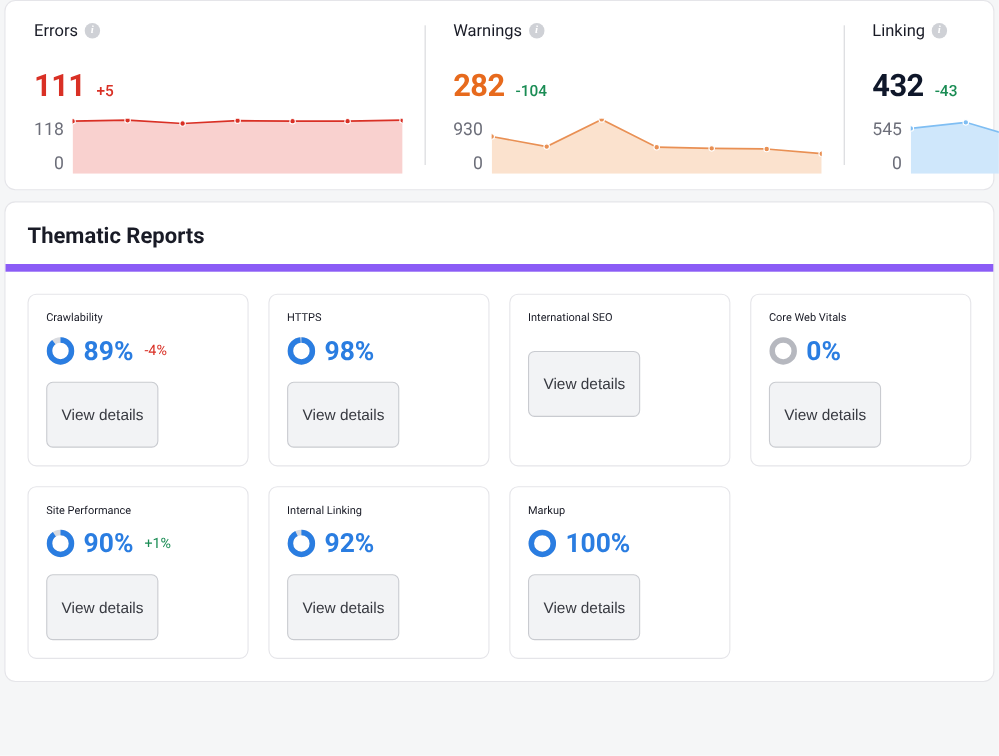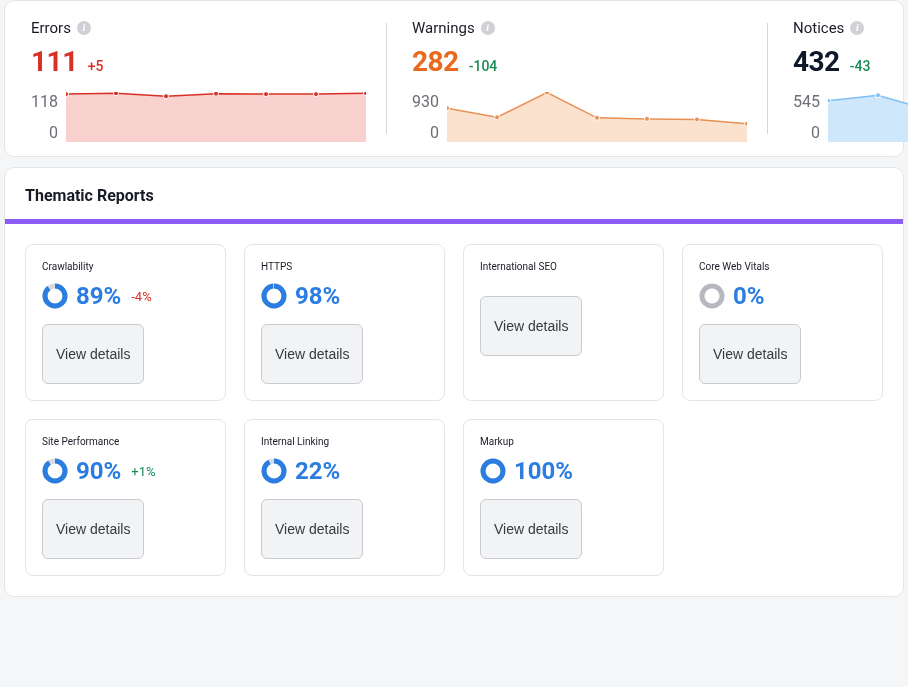--- a/index.html
+++ b/index.html
@@ -48,21 +48,21 @@
     line-height: 14px;
     text-align: center;
     font-style: italic;
     font-family: Georgia, serif;
     font-weight: bold;
   }
   .metric-value-row {
     display: flex;
     align-items: baseline;
     gap: 10px;
-    margin-top: 8px;
+    margin-top: 24px;
   }
   .metric-value {
     font-size: 28px;
     font-weight: 700;
     letter-spacing: -0.5px;
   }
   .delta {
     font-size: 14px;
     font-weight: 500;
   }
@@ -92,24 +92,24 @@
     height: 50px;
   }
 
   .reports-card {
     background: #fff;
     border: 1px solid #e5e5e9;
     border-radius: 10px;
     margin: 0 4px;
   }
   .reports-title {
-    font-size: 16px;
+    font-size: 20px;
     font-weight: 700;
     padding: 18px 20px 14px 20px;
-    border-bottom: 5px solid #8b5cf6;
+    border-bottom: 7px solid #8b5cf6;
   }
   .reports-grid {
     display: grid;
     grid-template-columns: repeat(4, 1fr);
     gap: 18px;
     padding: 20px;
   }
   .report-tile {
     border: 1px solid #e5e5e9;
     border-radius: 8px;
@@ -207,21 +207,21 @@
           <circle cx="150" cy="25.806451612903224" r="2.5" fill="#e99054" stroke="#fff" stroke-width="1"></circle>
           <circle cx="200" cy="26.881720430107528" r="2.5" fill="#e99054" stroke="#fff" stroke-width="1"></circle>
           <circle cx="250" cy="27.41935483870968" r="2.5" fill="#e99054" stroke="#fff" stroke-width="1"></circle>
           <circle cx="300" cy="31.72043010752688" r="2.5" fill="#e99054" stroke="#fff" stroke-width="1"></circle>
         </svg>
     </div>
   </div>
 
   <div class="metric notices">
     <div class="metric-head">
-      <span>Notices</span>
+      <span>Linking</span>
       <span class="info-icon">i</span>
     </div>
     <div class="metric-value-row">
       <span class="metric-value">432</span>
       <span class="delta minus">-43</span>
     </div>
     <div class="spark-wrap">
       <div class="y-labels">
         <span>545</span>
         <span>0</span>
@@ -273,21 +273,21 @@
             <circle cx="13" cy="13" r="10" fill="none" stroke="#2a7de1" stroke-width="5" stroke-dasharray="56.548667764616276 62.83185307179586" transform="rotate(-90 13 13)" stroke-linecap="butt"></circle>
           </svg>
           <span class="pct">90%</span>
           <span class="delta-small pos">+1%</span>
         </div><button class="view-btn">View details</button></div>
       <div class="report-tile"><div class="report-title">Internal Linking</div><div class="donut-row">
           <svg class="donut" viewBox="0 0 26 26">
             <circle cx="13" cy="13" r="10" fill="none" stroke="#d9dbe0" stroke-width="5"></circle>
             <circle cx="13" cy="13" r="10" fill="none" stroke="#2a7de1" stroke-width="5" stroke-dasharray="57.80530482605219 62.83185307179586" transform="rotate(-90 13 13)" stroke-linecap="butt"></circle>
           </svg>
-          <span class="pct">22%</span>
+          <span class="pct">92%</span>
         </div><button class="view-btn">View details</button></div>
       <div class="report-tile"><div class="report-title">Markup</div><div class="donut-row">
           <svg class="donut" viewBox="0 0 26 26">
             <circle cx="13" cy="13" r="10" fill="none" stroke="#d9dbe0" stroke-width="5"></circle>
             <circle cx="13" cy="13" r="10" fill="none" stroke="#2a7de1" stroke-width="5" stroke-dasharray="62.83185307179586 62.83185307179586" transform="rotate(-90 13 13)" stroke-linecap="butt"></circle>
           </svg>
           <span class="pct">100%</span>
         </div><button class="view-btn">View details</button></div>
     </div>
 </div>

